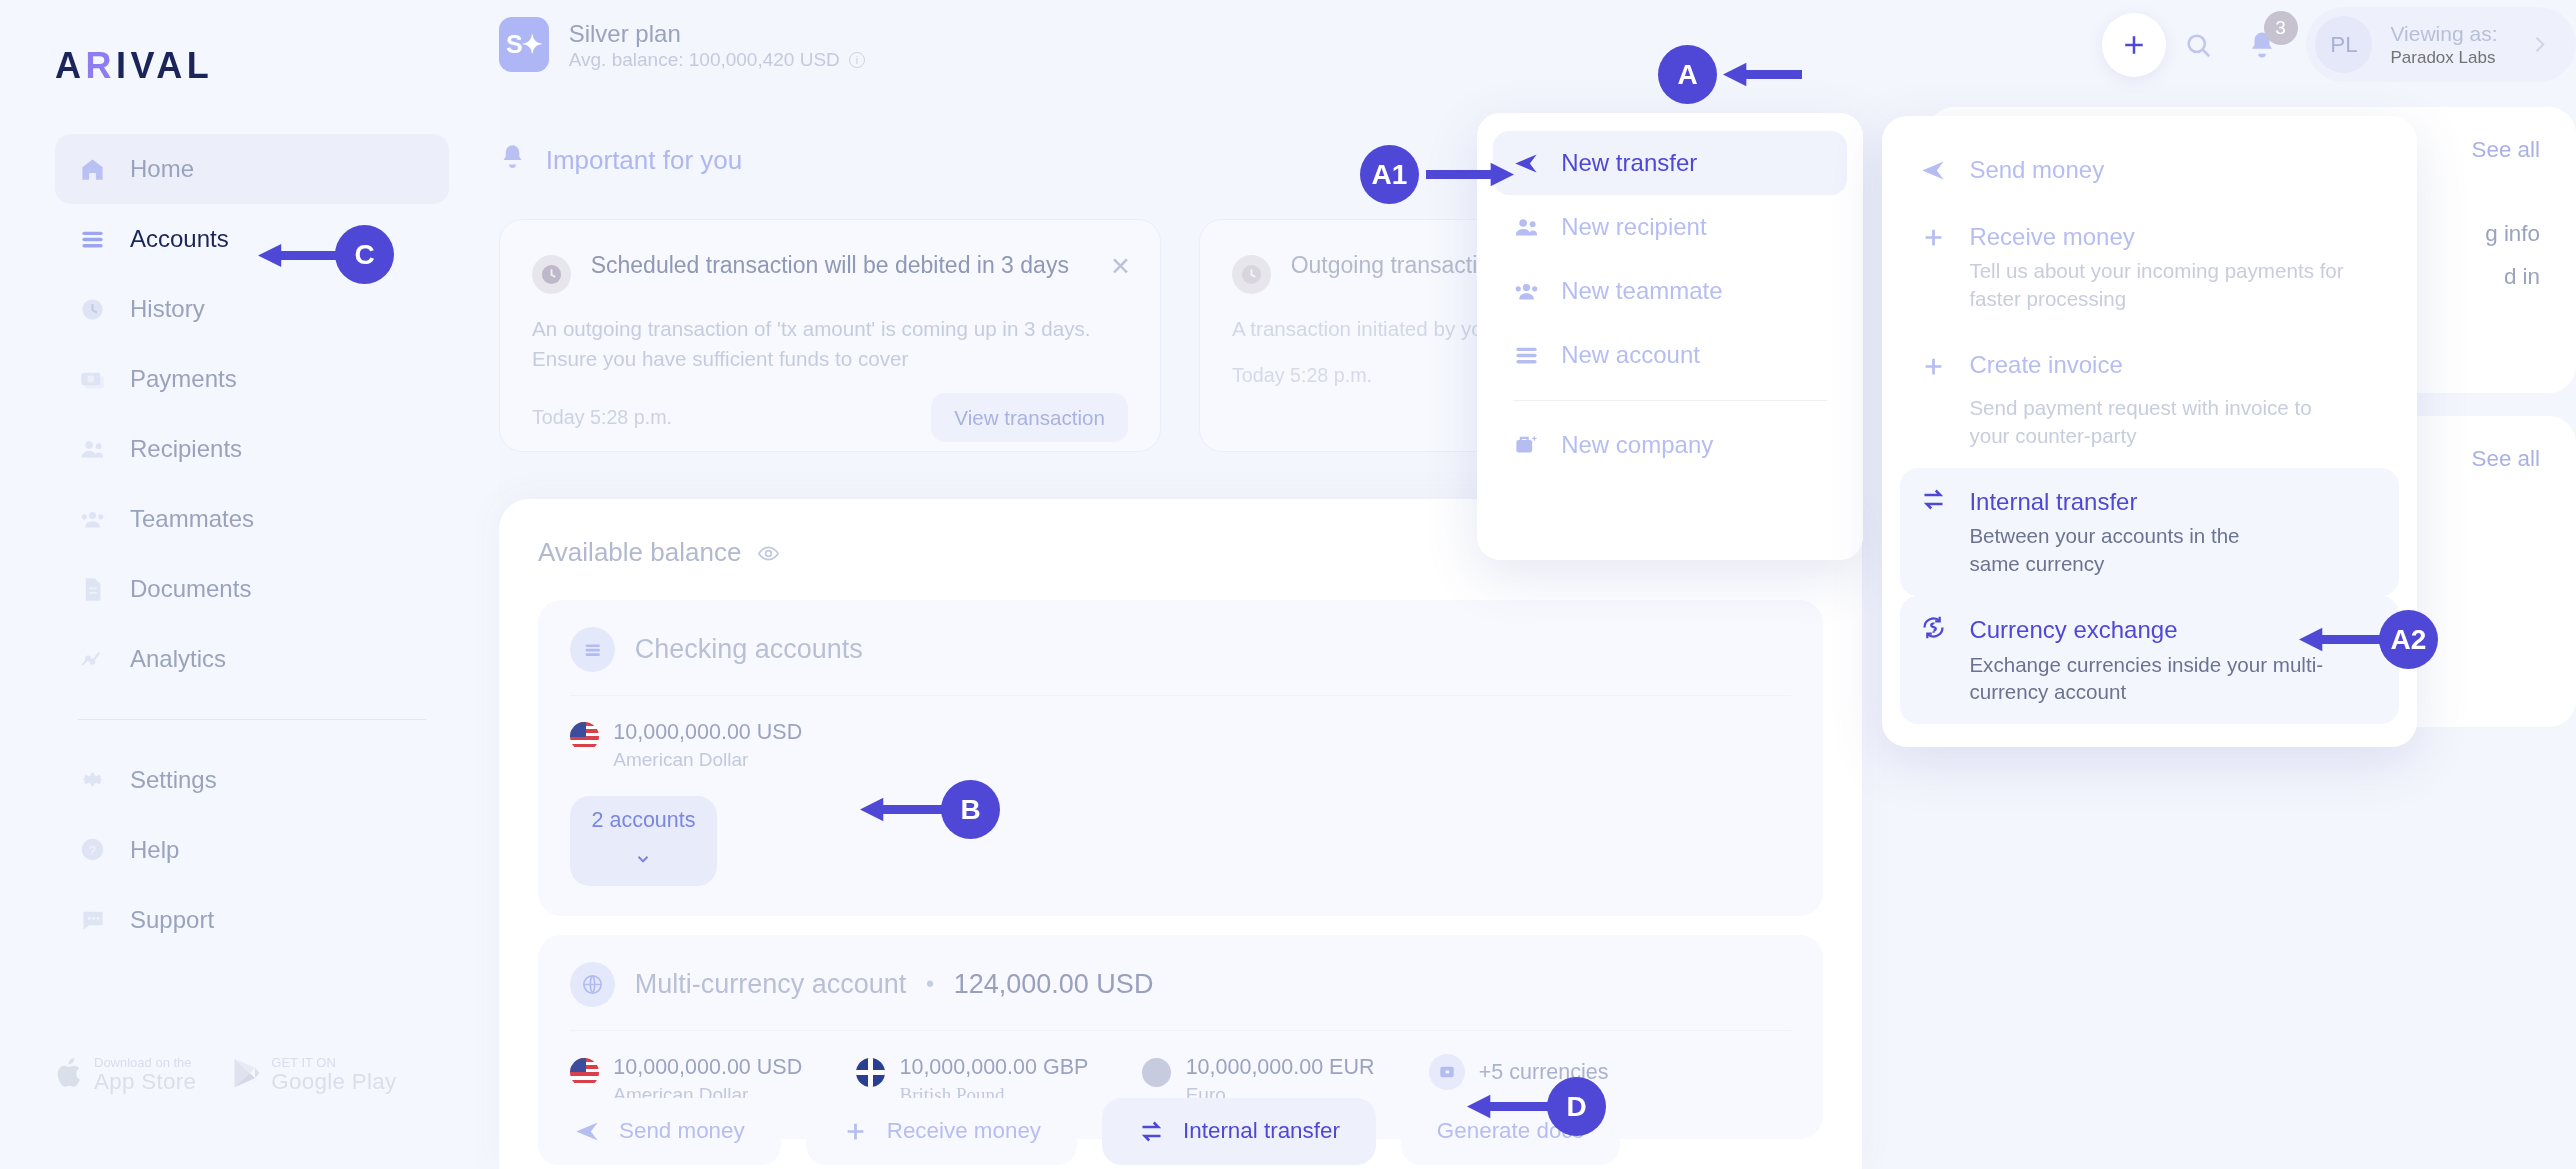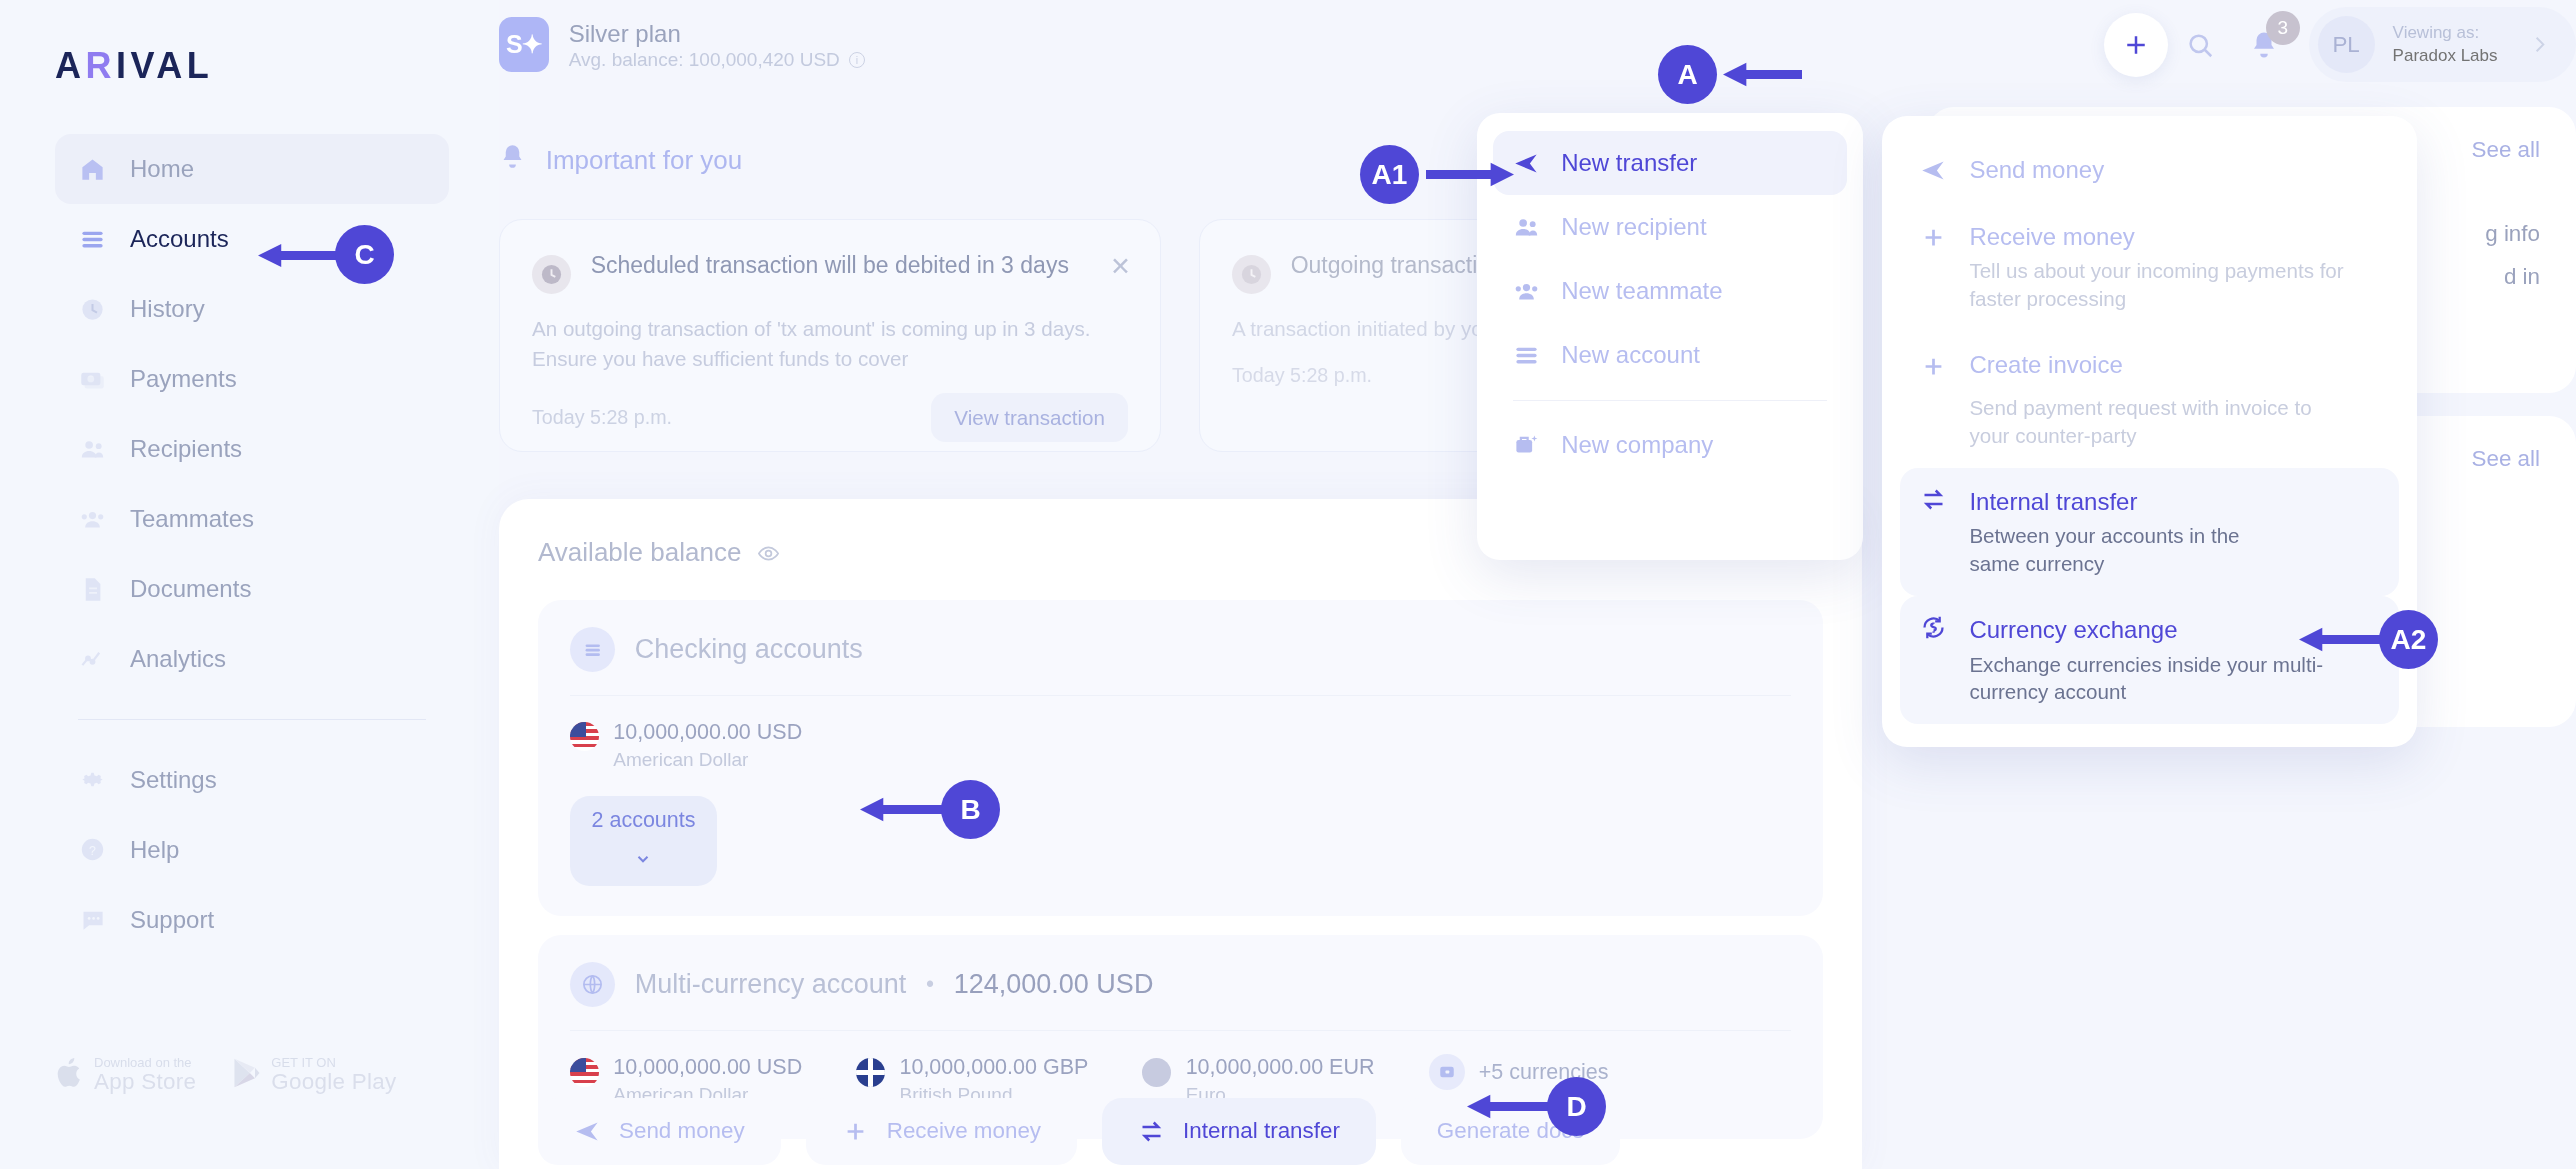--- a/index.html
+++ b/index.html
@@ -87,21 +87,21 @@
   .viewing-as {
     display: flex; align-items: center; gap: 18px;
     background: #eef1fb; border-radius: 39px; padding: 9px 12.5px 9px 9px;
     margin-left: 12.5px; cursor: pointer;
   }
   .avatar-pl {
     width: 57px; height: 57px; border-radius: 50%; background: #e4e8f8;
     display:flex; align-items:center; justify-content:center;
     color: #aab2d4; font-size: 22.4px; font-weight: 500;
   }
-  .viewing-txt .vt-small { font-size: 17px; color: #b8c0d8; line-height: 1.3; }
+  .viewing-txt .vt-small { font-size: 21px; color: #b8c0d8; line-height: 1.3; }
   .viewing-txt .vt-big { font-size: 17px; color: #737373; line-height: 1.3; }
   .chev-right { width: 48px; height: 48px; display:flex;align-items:center;justify-content:center; color:#ccd3e6;}
 
   
   .important-head {
     position: absolute; left: 0px; top: 143px;
     display: flex; align-items: center; gap: 19.7px;
     font-size: 26px; color: #aeb7f0; font-weight: 400;
   }
   .important-head svg { width: 27px; height: 27px; }
@@ -620,21 +620,21 @@
             <span class="flag flag-us"></span>
             <span>
               <span class="curr-amount" style="display:block;">10,000,000.00 USD</span>
               <span class="curr-name" style="display:block;">American Dollar</span>
             </span>
           </div>
           <div class="curr-item">
             <span class="flag flag-gb"></span>
             <span>
               <span class="curr-amount" style="display:block;">10,000,000.00 GBP</span>
-              <span class="curr-name" style="display:block;">British Pound</span>
+              <span class="curr-name" style="display:block;font-family:Liberation Serif, serif;">British Pound</span>
             </span>
           </div>
           <div class="curr-item">
             <span class="flag flag-eu"></span>
             <span>
               <span class="curr-amount" style="display:block;">10,000,000.00 EUR</span>
               <span class="curr-name" style="display:block;">Euro</span>
             </span>
           </div>
           <div class="more-curr">

